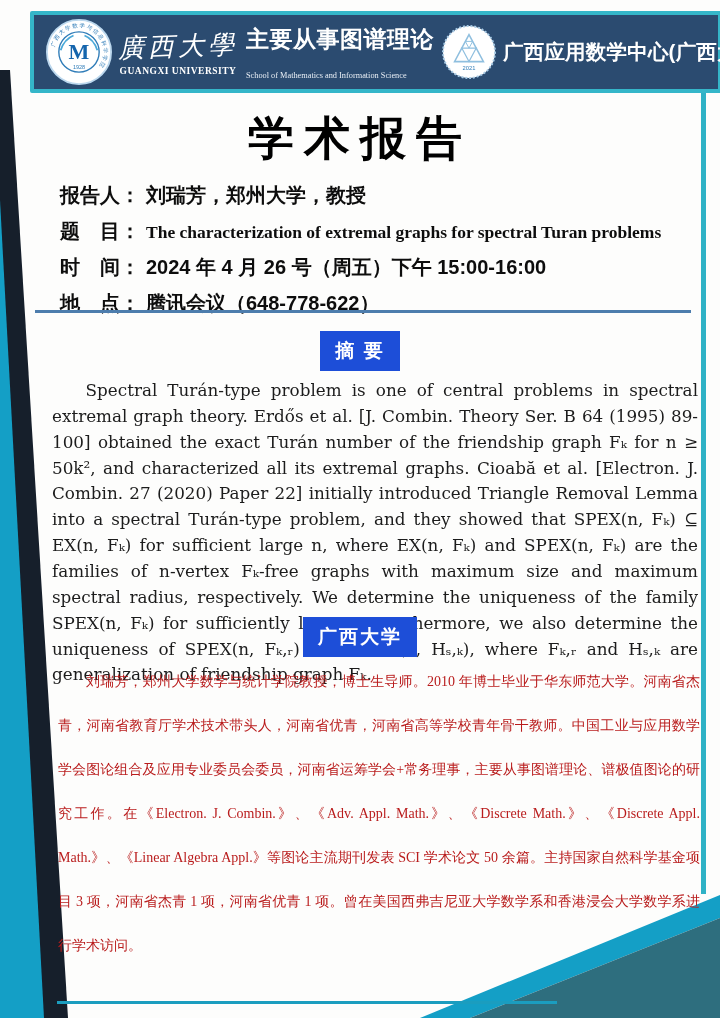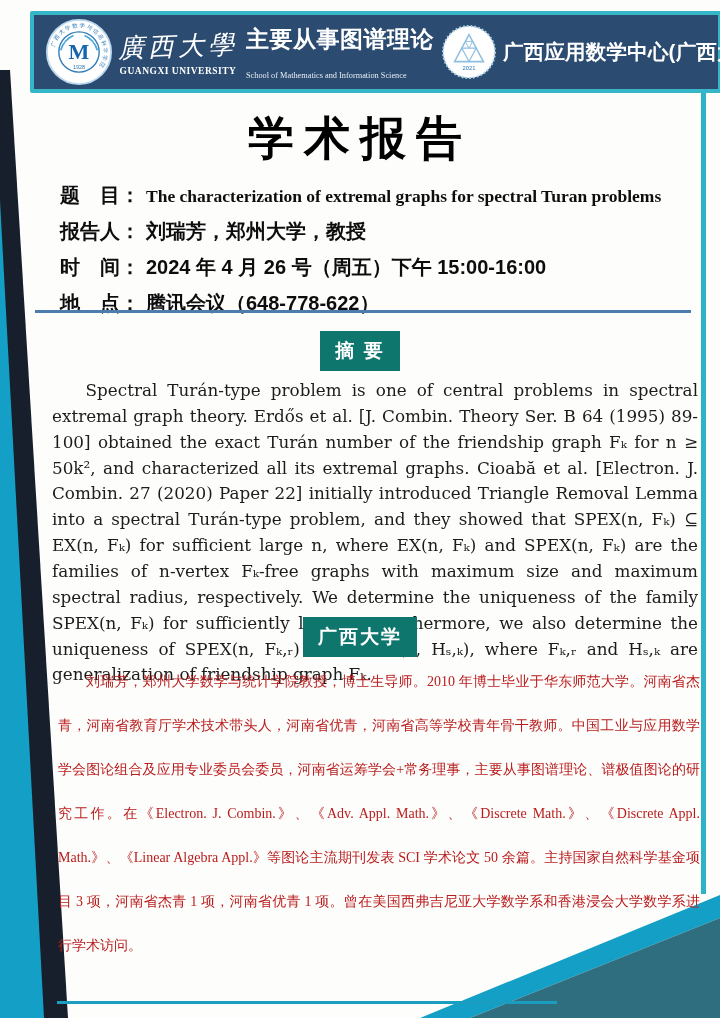--- a/index.html
+++ b/index.html
@@ -39,21 +39,21 @@
   .info-label{font-weight:bold;font-size:20px;white-space:nowrap;flex:0 0 auto;}
   .info-value-zh{font-weight:bold;font-size:20px;margin-left:6px;white-space:nowrap;}
   .info-value-en{
     font-weight:bold;font-size:17.5px;margin-left:6px;white-space:nowrap;
     font-family:"Liberation Serif",serif;
   }
   .divider{position:absolute;left:35px;top:310px;width:656px;height:3px;background:#4d7dad;}
   
   .badge-wrap{position:absolute;width:720px;text-align:center;}
   .badge{
-    display:inline-block;background:#0f766e;color:#fff;font-weight:bold;
+    display:inline-block;background:#1d4ed8;color:#fff;font-weight:bold;
     font-size:19px;padding:7px 15px;letter-spacing:2px;
   }
   
   .abstract{
     position:absolute;left:52px;top:378px;width:646px;
     font-family:"DejaVu Serif","Liberation Serif",serif;
     font-size:16.8px;line-height:1.54;color:#1c1c1c;
     text-align:justify;text-indent:2em;
   }
   
@@ -124,26 +124,26 @@
       <text x="28" y="47" text-anchor="middle" font-size="6" fill="#2f7cb8">2021</text>
     </svg>
 
     <div class="center-name">广西应用数学中心(广西大学)</div>
   </div>
 
   <div class="big-title">学术报告</div>
 
   <div class="info">
     <div class="info-row">
+      <span class="info-label">报告人：</span>
+      <span class="info-value-zh">刘瑞芳，郑州大学，教授</span>
+    </div>
+    <div class="info-row">
       <span class="info-label">题　目：</span>
       <span class="info-value-en">The characterization of extremal graphs for spectral Turan problems</span>
-    </div>
-    <div class="info-row">
-      <span class="info-label">报告人：</span>
-      <span class="info-value-zh">刘瑞芳，郑州大学，教授</span>
     </div>
     <div class="info-row">
       <span class="info-label">时　间：</span>
       <span class="info-value-zh">2024 年 4 月 26 号（周五）下午 15:00-16:00</span>
     </div>
     <div class="info-row">
       <span class="info-label">地　点：</span>
       <span class="info-value-zh">腾讯会议（648-778-622）</span>
     </div>
   </div>

